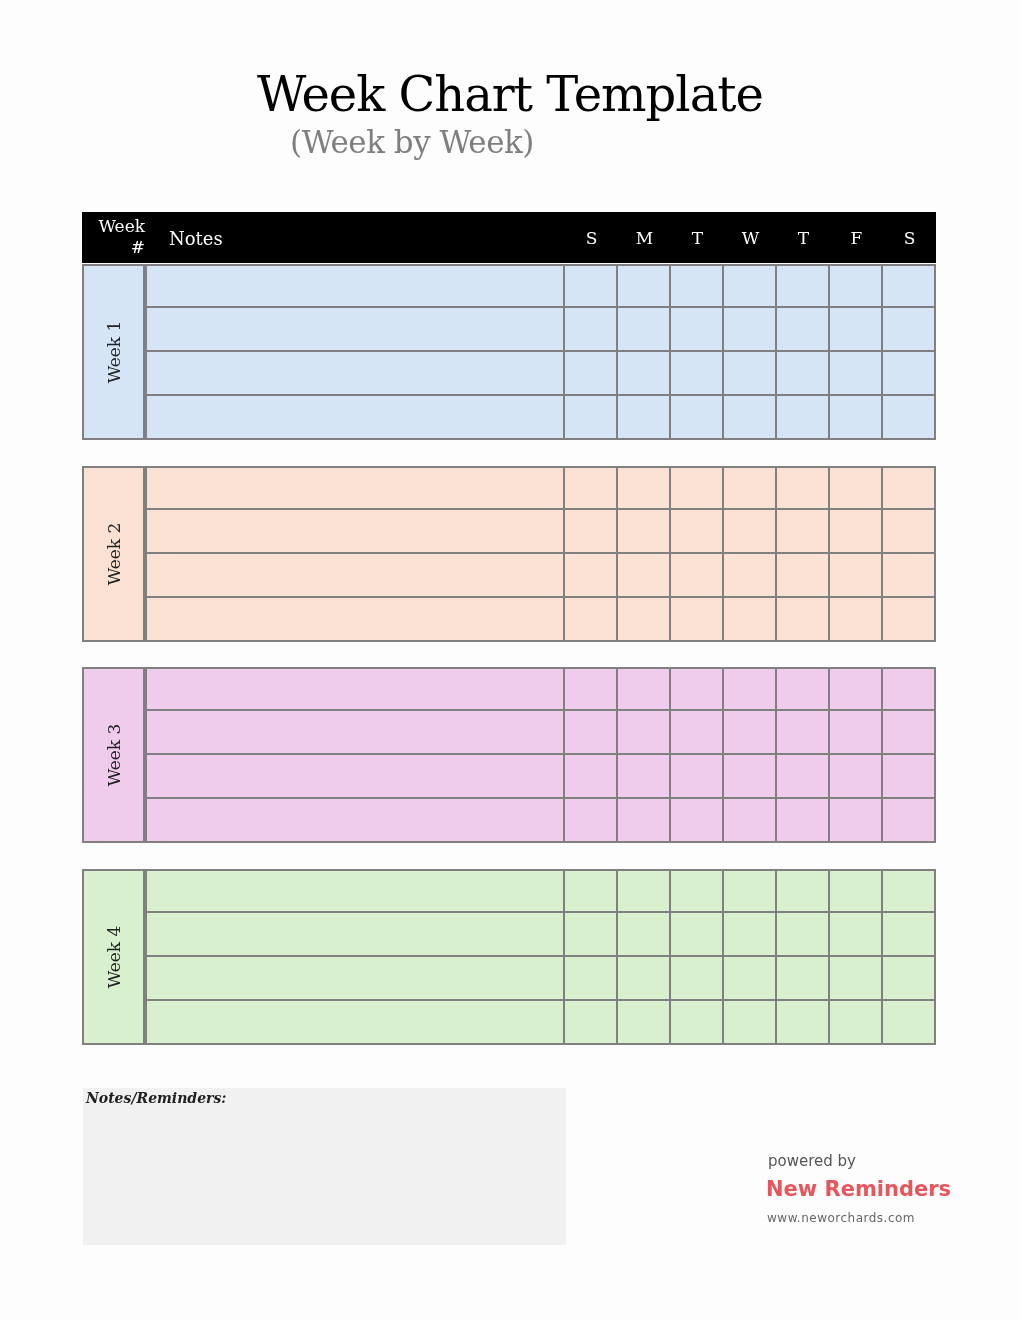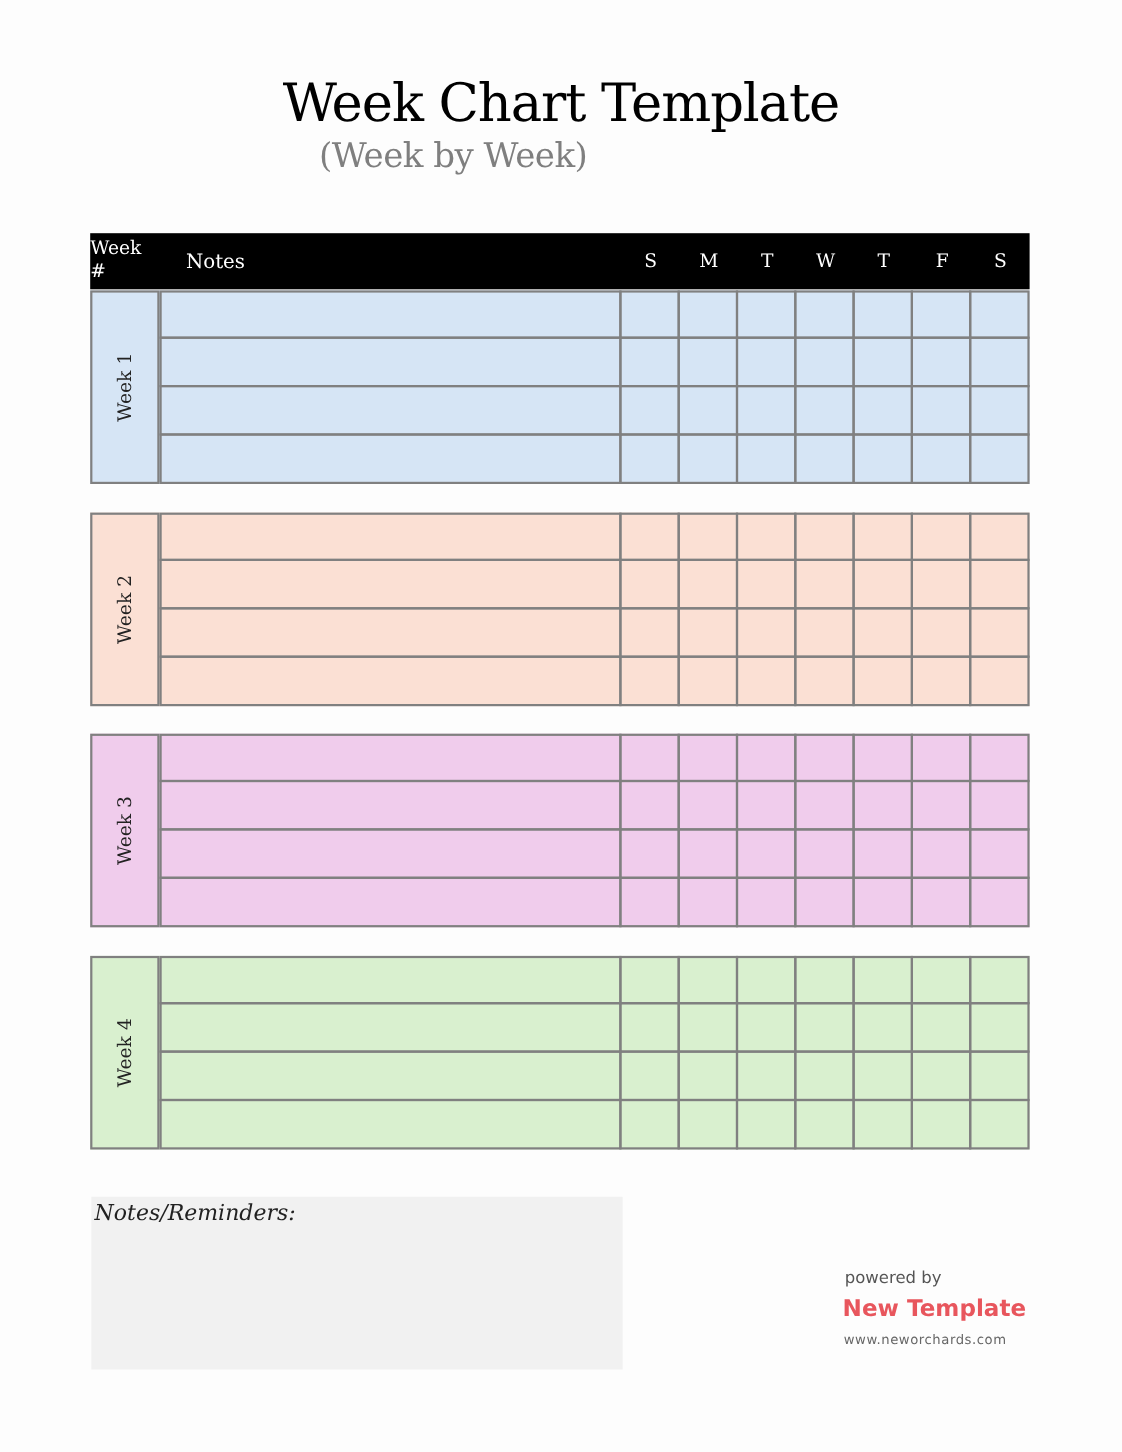--- a/index.html
+++ b/index.html
@@ -1,28 +1,28 @@
 <!DOCTYPE html>
 <html><head>
 <meta charset="utf-8">
 <style>
   html,body{margin:0;padding:0;}
   body{width:1020px;height:1320px;background:#fdfdfd;position:relative;font-family:"DejaVu Serif",serif;overflow:hidden;}
   .title{position:absolute;top:66px;left:0;width:1020px;text-align:center;font-size:48px;color:#000;font-family:"DejaVu Serif",serif;letter-spacing:-1px;}
   .subtitle{position:absolute;top:124px;left:0;width:824px;text-align:center;font-size:31px;color:#7f7f7f;letter-spacing:-0.5px;}
   .header{position:absolute;left:82px;top:212px;width:854px;height:51px;background:#000;color:#fff;}
-  .header .wk{position:absolute;left:0;top:4px;width:63px;text-align:left;font-size:17px;line-height:21px;}
+  .header .wk{position:absolute;left:0;top:4px;width:63px;text-align:right;font-size:17px;line-height:21px;}
   .header .ch{position:absolute;left:87px;top:16px;font-size:18px;}
   .header .day{position:absolute;top:16px;width:53px;text-align:center;font-size:17px;}
   .week{position:absolute;left:82px;width:854px;height:176px;box-sizing:border-box;}
   .cell{position:absolute;box-sizing:border-box;border:2px solid #808080;}
   .wlabel{position:absolute;left:0;top:0;width:63px;height:176px;box-sizing:border-box;border:2px solid #808080;}
   .wlabel span{position:absolute;left:50%;top:50%;transform:translate(-50%,-50%) rotate(-90deg);white-space:nowrap;font-size:17px;color:#222;}
   .notes{position:absolute;left:83px;top:1088px;width:483px;height:157px;background:#f1f1f1;}
-  .notes span{position:absolute;left:3px;top:2px;font-style:italic;font-size:20px;color:#222;}
+  .notes span{position:absolute;left:3px;top:2px;font-style:italic;font-size:14px;color:#222;font-weight:bold;}
   .pb{position:absolute;left:768px;top:1152px;font-family:"DejaVu Sans",sans-serif;font-size:15px;color:#555;}
   .brand{position:absolute;left:766px;top:1177px;font-family:"DejaVu Sans",sans-serif;font-weight:bold;font-size:21px;color:#e8565d;}
   .url{position:absolute;left:767px;top:1211px;font-family:"DejaVu Sans",sans-serif;font-size:12px;color:#666;letter-spacing:0.5px;}
 </style>
 </head>
 <body>
 
 <div class="title">Week Chart Template</div>
 <div class="subtitle">(Week by Week)</div>
 
@@ -190,14 +190,14 @@
       <div class="cell" style="left: 746px; width: 55px; top: 130px; height: 46px;"></div>
       <div class="cell" style="left: 799px; width: 55px; top: 130px; height: 46px;"></div>
     </div>
   </div>
 
 <div class="notes">
   <span>Notes/Reminders:</span>
 </div>
 
 <div class="pb">powered by</div>
-<div class="brand">New Template</div>
+<div class="brand">New Reminders</div>
 <div class="url">www.neworchards.com</div>
 
 </body></html>

